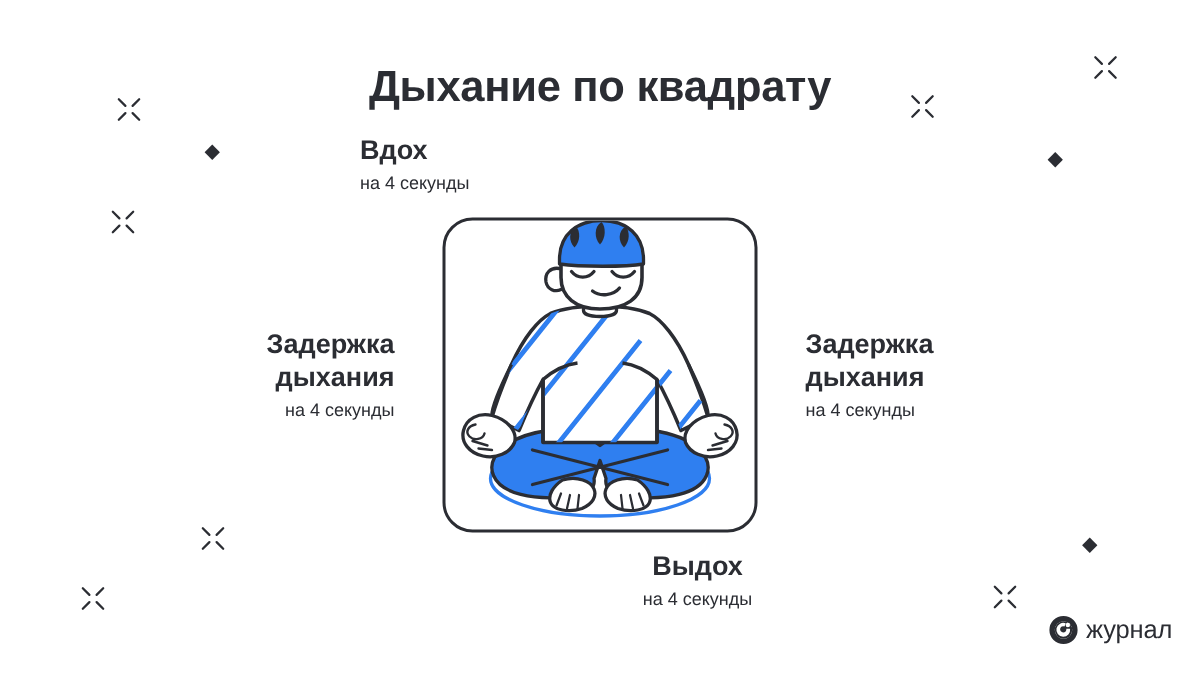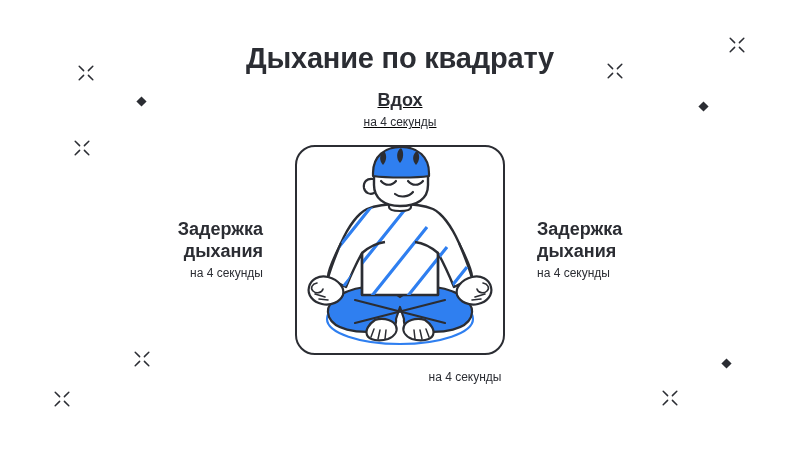--- a/index.html
+++ b/index.html
@@ -46,22 +46,20 @@
     color: #2b2d33;
     line-height: 1.3;
     margin-top: 3px;
   }
 
   .phase-top {
     position: absolute;
     left: 240px;
     top: 90px;
     width: 320px;
-    text-align: center;
-    text-decoration: underline;
   }
   .phase-left {
     position: absolute;
     left: 30px;
     top: 219px;
     width: 233px;
     text-align: right;
   }
   .phase-right {
     position: absolute;
@@ -134,20 +132,21 @@
     <div class="phase-sub">на 4 секунды</div>
   </div>
 
   <div class="phase-right">
     <div class="phase-head">Задержка
 дыхания</div>
     <div class="phase-sub">на 4 секунды</div>
   </div>
 
   <div class="phase-bottom">
+    <div class="phase-head">Выдох</div>
     <div class="phase-sub">на 4 секунды</div>
   </div>
 
   <div class="illus-frame">
     <svg width="206" height="206" viewBox="0 0 206 206">
       <defs>
         <clipPath id="shirtClip">
           <path d="M70,62 C62,66 52,78 44,96 C38,110 33,124 31,131 L49,140 C54,128 60,115 65,106 L65,148 L141,148 L141,106 C146,115 152,128 157,140 L175,131 C173,124 168,110 162,96 C154,78 144,66 136,62 C126,58 116,57 103,57 C90,57 80,58 70,62 Z"></path>
         </clipPath>
       </defs>
@@ -245,14 +244,23 @@
           <path d="M5.5,0.4 L10.6,5.5 L5.5,10.6 L0.4,5.5 Z" fill="#2b2d33"></path>
         </svg>
       </div>
       <div class="deco" style="left: 662px; top: 390px;">
         <svg width="16" height="16" viewBox="0 0 16 16">
           <path d="M1.2,1.2 L5.6,5.6 M14.8,1.2 L10.4,5.6 M1.2,14.8 L5.6,10.4 M14.8,14.8 L10.4,10.4" fill="none" stroke="#2b2d33" stroke-width="1.5" stroke-linecap="round"></path>
         </svg>
       </div>
     </div>
 
+  <div class="logo">
+    <svg width="20" height="20" viewBox="0 0 20 20">
+      <path d="M10 0.6 A9.4 9.4 0 1 0 10 19.4 A9.4 9.4 0 1 0 10 0.6 Z M10 4.2 A5.8 5.8 0 1 1 4.2 10 A5.8 5.8 0 0 1 10 4.2 Z" fill="#2b2d33"></path>
+      <circle cx="10" cy="10" r="5.8" fill="#2b2d33"></circle>
+      <path d="M11.6 5.6 A4.6 4.6 0 1 0 14.4 9.2 L11.9 9.2 A2.1 2.1 0 1 1 10.6 7.6 Z" fill="#ffffff"></path>
+      <circle cx="12.9" cy="6.6" r="1.5" fill="#ffffff"></circle>
+    </svg>
+    <span class="logo-text">журнал</span>
+  </div>
 
 </div>
 
 </body></html>

